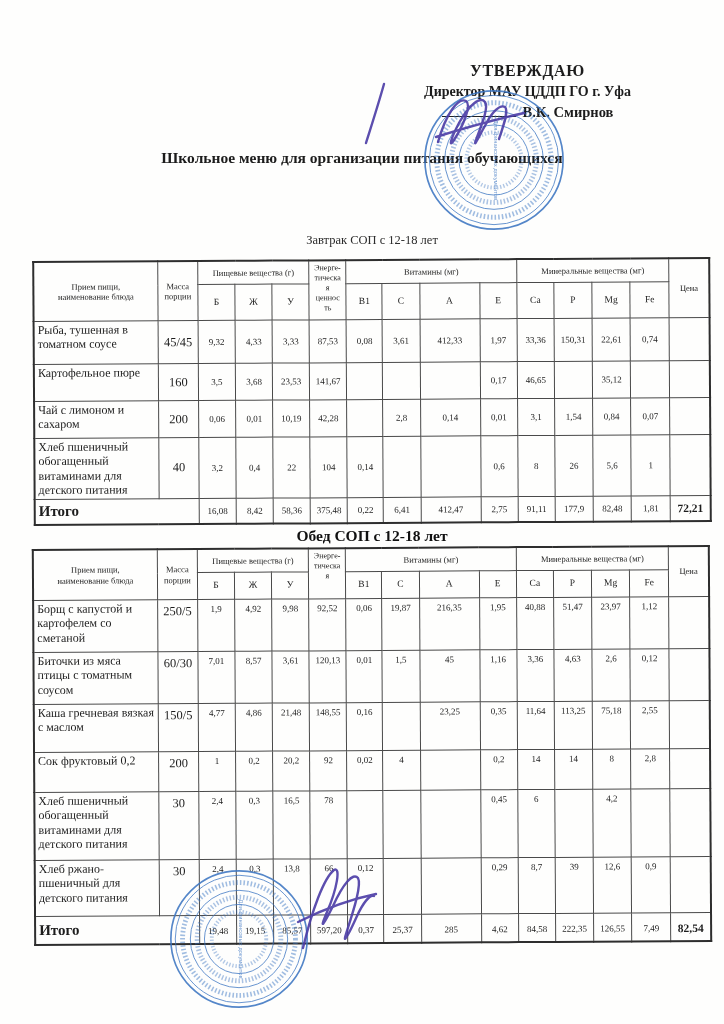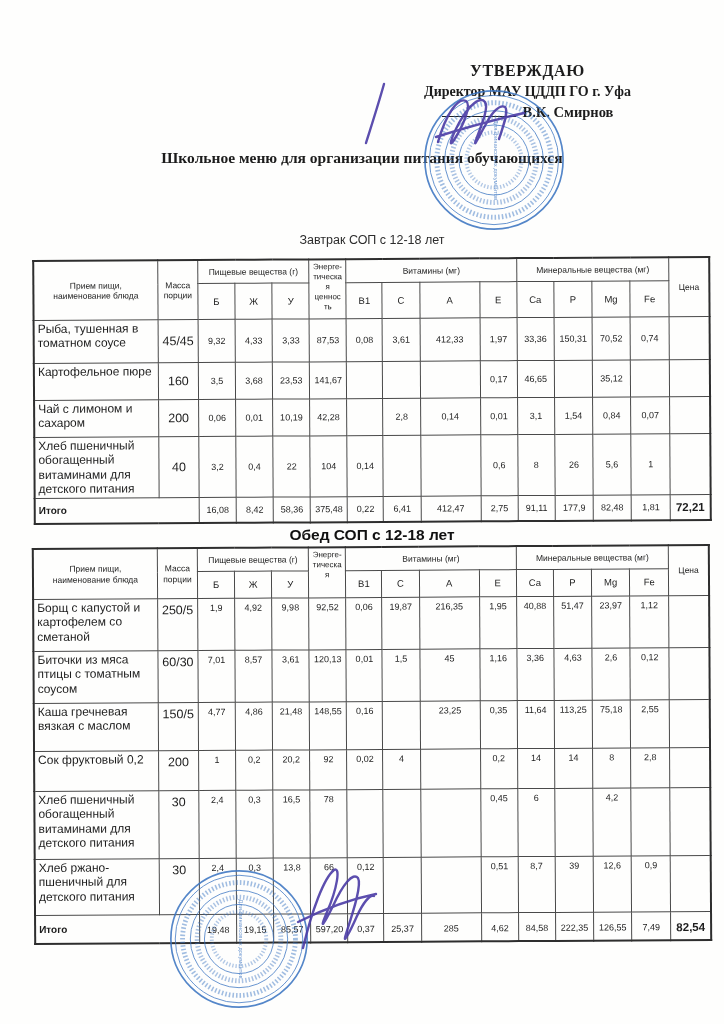--- a/index.html
+++ b/index.html
@@ -12,39 +12,39 @@
   .hdr-approved{position:absolute;left:380px;top:62px;width:295px;text-align:center;}
   .hdr-approved .l1{font-weight:bold;font-size:16px;letter-spacing:.6px;}
   .hdr-approved .l2{font-weight:bold;font-size:14px;margin-top:4px;white-space:nowrap;}
   .hdr-approved .l3{font-weight:bold;font-size:14.5px;margin-top:4px;}
   .sigline{display:inline-block;width:74px;height:.85em;border-bottom:1.4px solid #222;margin-right:7px;}
   .doc-title{position:absolute;left:0;top:149px;width:724px;text-align:center;
              font-weight:bold;font-size:15.5px;}
   .doc-date{position:absolute;left:0;top:197px;width:724px;text-align:center;
             font-weight:bold;font-size:15.5px;}
   
-  .tables-area{position:absolute;left:33px;top:233px;width:678px;font-family:Liberation Sans, sans-serif;}
+  .tables-area{position:absolute;left:33px;top:233px;width:678px;font-family:Liberation Serif, serif;}
   .t1-title{text-align:center;font-size:12.5px;font-weight:500;color:#2c2c2c;margin-bottom:11px;}
   .t2-title{text-align:center;font-size:15.5px;font-weight:bold;color:#111;margin:3px 0 2px 0;}
   table.menu-table{border-collapse:collapse;table-layout:fixed;width:678px;
                    transform:rotate(-0.35deg);transform-origin:50% 50%;}
   .menu-table th,.menu-table td{border:1px solid #4a4a4a;overflow:hidden;}
   table.menu-table{border:2px solid #2e2e2e;}
   .menu-table th{font-weight:normal;font-size:8.5px;text-align:center;vertical-align:middle;
                  line-height:1.2;padding:1px;color:#222;white-space:pre-line;}
   .menu-table th.sub{font-size:9.5px;}
   .menu-table th.energy{font-size:8px;vertical-align:top;padding-top:2px;line-height:1.25;}
   .menu-table td{color:#1d1d1d;}
   td.name{font-size:12px;line-height:1.2;padding:1px 3px;vertical-align:top;text-align:left;}
   td.mass{font-size:12.5px;text-align:center;}
   td.num{font-size:9px;text-align:center;padding:1px 1px;}
   #tbl0 td.mass,#tbl0 td.num{vertical-align:middle;}
   #tbl1 td.mass,#tbl1 td.num{vertical-align:top;padding-top:4px;}
   tr.total-row td{vertical-align:middle !important;}
-  td.total-label{font-size:10px;font-weight:bold;padding:2px 3px;text-align:left;}
+  td.total-label{font-size:15px;font-weight:bold;padding:2px 3px;text-align:left;}
   td.price-total{font-size:11.5px;font-weight:bold;}
   
   #tbl0 thead tr:nth-child(1) th{height:20px}
   #tbl0 thead tr:nth-child(2) th{height:33px}
   #tbl1 thead tr:nth-child(1) th{height:20px}
   #tbl1 thead tr:nth-child(2) th{height:24px}
   
   #tbl0 tbody tr:nth-child(1) td{height:40px}
   #tbl0 tbody tr:nth-child(2) td{height:34px}
   #tbl0 tbody tr:nth-child(3) td{height:34px}
@@ -135,21 +135,21 @@
             <td class="num">9,32</td>
             <td class="num">4,33</td>
             <td class="num">3,33</td>
             <td class="num">87,53</td>
             <td class="num">0,08</td>
             <td class="num">3,61</td>
             <td class="num">412,33</td>
             <td class="num">1,97</td>
             <td class="num">33,36</td>
             <td class="num">150,31</td>
-            <td class="num">70,52</td>
+            <td class="num">22,61</td>
             <td class="num">0,74</td>
             <td class="num"></td>
           </tr>
           <tr>
             <td class="name">Картофельное пюре</td>
             <td class="mass">160</td>
             <td class="num">3,5</td>
             <td class="num">3,68</td>
             <td class="num">23,53</td>
             <td class="num">141,67</td>
@@ -351,21 +351,21 @@
           <tr>
             <td class="name">Хлеб ржано-пшеничный для детского питания</td>
             <td class="mass">30</td>
             <td class="num">2,4</td>
             <td class="num">0,3</td>
             <td class="num">13,8</td>
             <td class="num">66</td>
             <td class="num">0,12</td>
             <td class="num"></td>
             <td class="num"></td>
-            <td class="num">0,51</td>
+            <td class="num">0,29</td>
             <td class="num">8,7</td>
             <td class="num">39</td>
             <td class="num">12,6</td>
             <td class="num">0,9</td>
             <td class="num"></td>
           </tr>
           <tr class="total-row">
             <td class="total-label" colspan="2">Итого</td>
             <td class="num">19,48</td>
             <td class="num">19,15</td>

